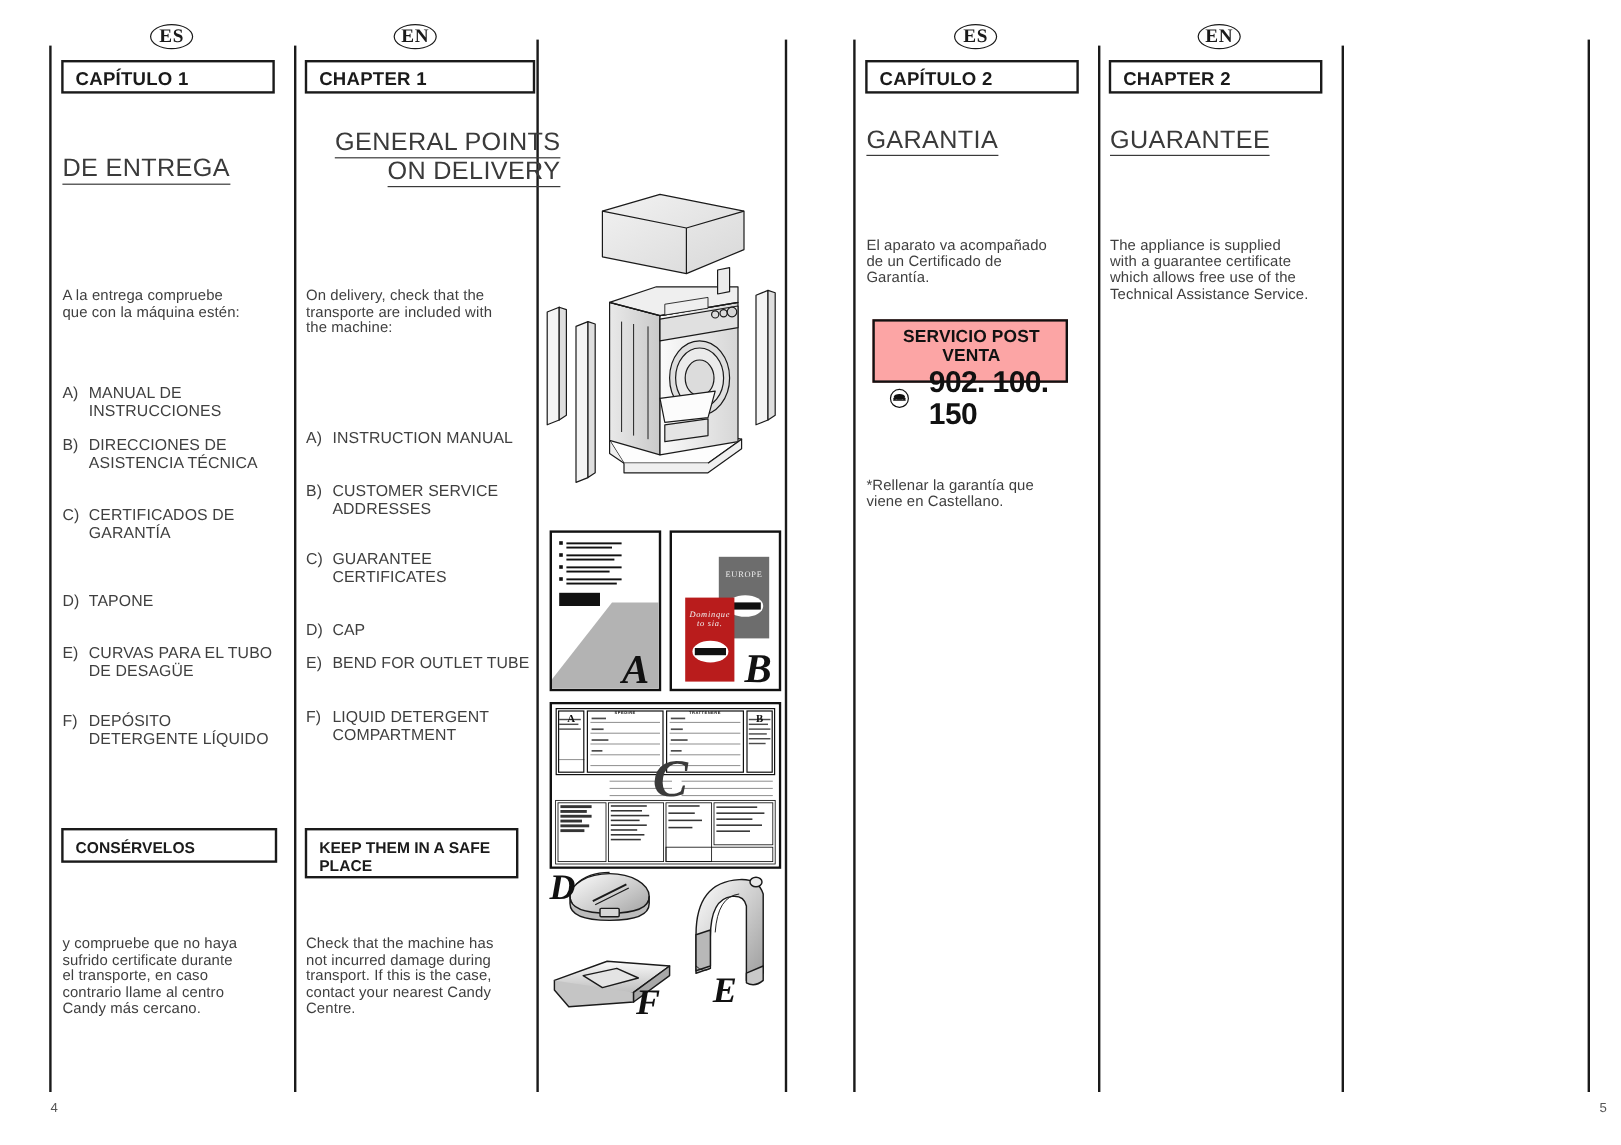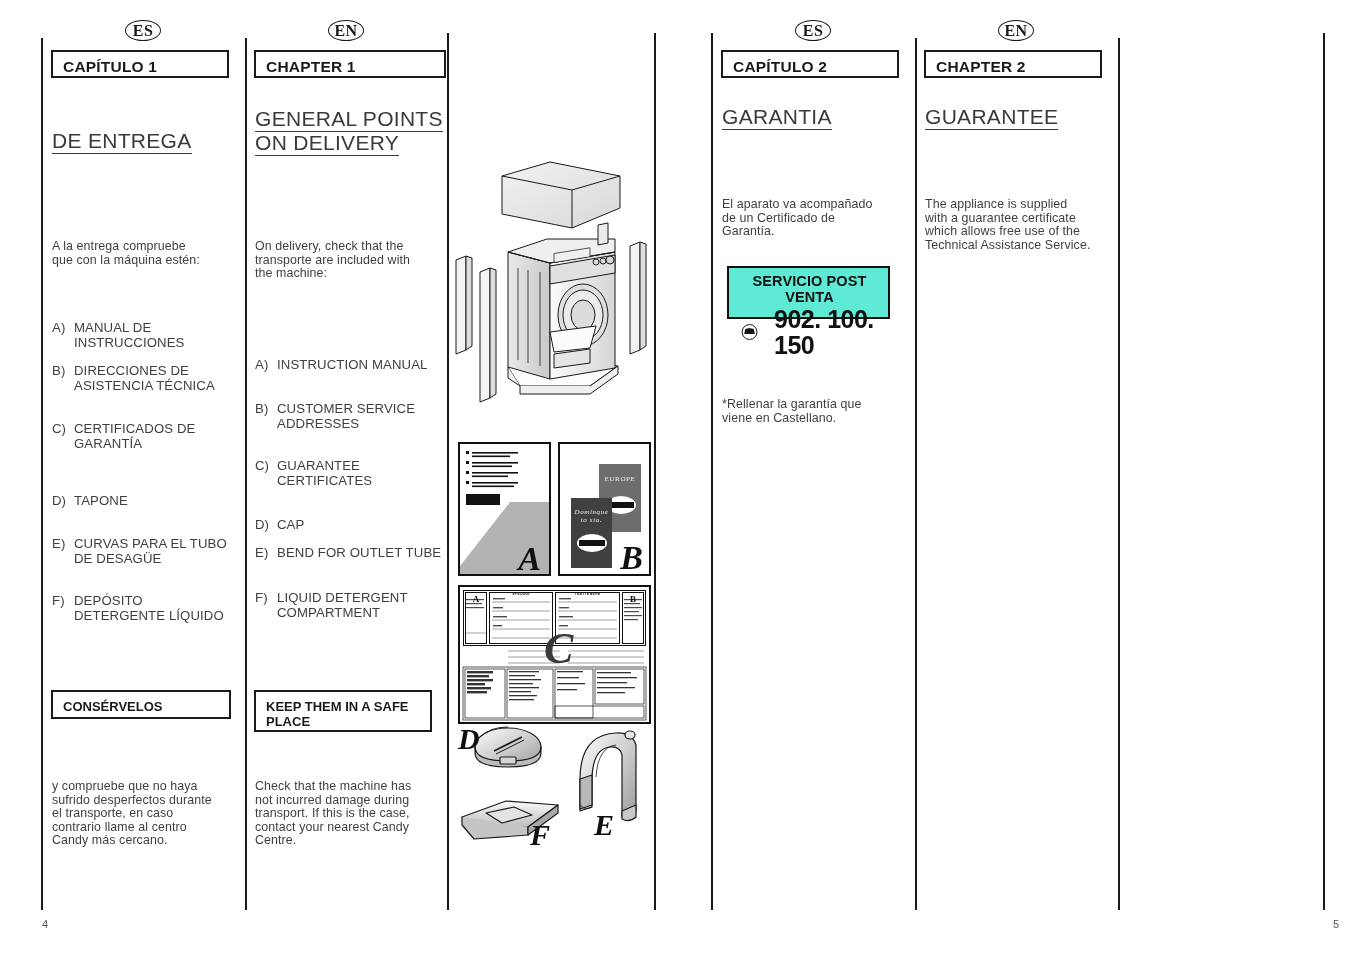--- a/index.html
+++ b/index.html
@@ -29,38 +29,38 @@
   .list-item{position:absolute;font-size:13.2px;line-height:14.6px;color:#3f3f3f;letter-spacing:.1px;}
   .list-item .lbl{position:absolute;left:0;top:0;}
   .list-item .txt{display:block;margin-left:22px;white-space:pre-line;}
   .keep-box{
     position:absolute;border:2px solid #1a1a1a;box-sizing:border-box;
     font-weight:bold;font-size:13px;line-height:15px;color:#1a1a1a;
     padding:7px 0 7px 10px;white-space:pre-line;
   }
 
   
-  .svc-box{position:absolute;border:2.2px solid #111;box-sizing:border-box;background:#5eead4;
+  .svc-box{position:absolute;border:2.2px solid #111;box-sizing:border-box;background:#fca5a5;
            padding:5px 10px 6px 12px;}
   .svc-title{font-weight:bold;font-size:14.5px;letter-spacing:.1px;color:#111;text-align:center;}
   .svc-row{display:flex;align-items:center;justify-content:center;gap:16px;margin-top:1px;}
   .svc-num{font-weight:bold;font-size:25px;letter-spacing:-.5px;color:#111;line-height:26px;}
 
   
   .ill-col{position:absolute;left:450px;top:0;width:206px;height:954px;}
   .panel{position:absolute;box-sizing:border-box;}
   .bord{border:2.2px solid #111;margin-top:17px;}
 
   .letter{position:absolute;font-family:"Liberation Serif", serif;font-style:italic;
           font-weight:bold;color:#111;}
 
   .pagenum{position:absolute;font-size:11px;color:#555;}
   
   .cardE{position:absolute;background:#6d6d6d;}
-  .cardD{position:absolute;background:#404040;}
+  .cardD{position:absolute;background:#b91c1c;}
   .oval{position:absolute;background:#fff;border-radius:50%;}
   .oval i{position:absolute;background:#111;left:7%;right:7%;top:32%;bottom:32%;}
   .cardtxt{position:absolute;width:100%;text-align:center;font-family:"Liberation Serif",serif;
            font-size:7px;letter-spacing:.6px;}
   
   .cform{position:absolute;background:#fff;}
   .cform .bx{position:absolute;border:.8px solid #111;box-sizing:border-box;}
   .cbig{position:absolute;font-family:"Liberation Serif",serif;font-style:italic;font-weight:bold;
         color:#3a3a3a;font-size:44px;}
 </style>
@@ -116,30 +116,30 @@
   <div class="list-item" style="left:52px;top:594px;width:195px;">
     <span class="lbl">F)</span>
     <span class="txt">DEPÓSITO
 DETERGENTE LÍQUIDO</span>
   </div>
 </div>
 
 <div class="keep-box" style="left:51px;top:690px;width:180px;height:29px;">CONSÉRVELOS</div>
 
 <div class="body-text" style="left:52px;top:780px;width:190px;">y compruebe que no haya
-sufrido desperfectos durante
+sufrido certificate durante
 el transporte, en caso
 contrario llame al centro
 Candy más cercano.</div>
 
 <div class="lang-badge" style="left:328px;top:20px;">EN</div>
 
 <div class="chapter-box" style="left:254px;top:50px;width:192px;height:28px;">CHAPTER 1</div>
 
-<div class="title" style="left:255px;top:108px;width:195px;">
+<div class="title" style="left:272px;top:108px;width:195px;text-align:right;">
   <span>GENERAL POINTS</span><br>
   <span>ON DELIVERY</span>
 </div>
 
 <div class="body-text" style="left:255px;top:240px;width:190px;">On delivery, check that the
 transporte are included with
 the machine:</div>
 
 <div class="list">
   <div class="list-item" style="left:255px;top:358px;width:195px;">

